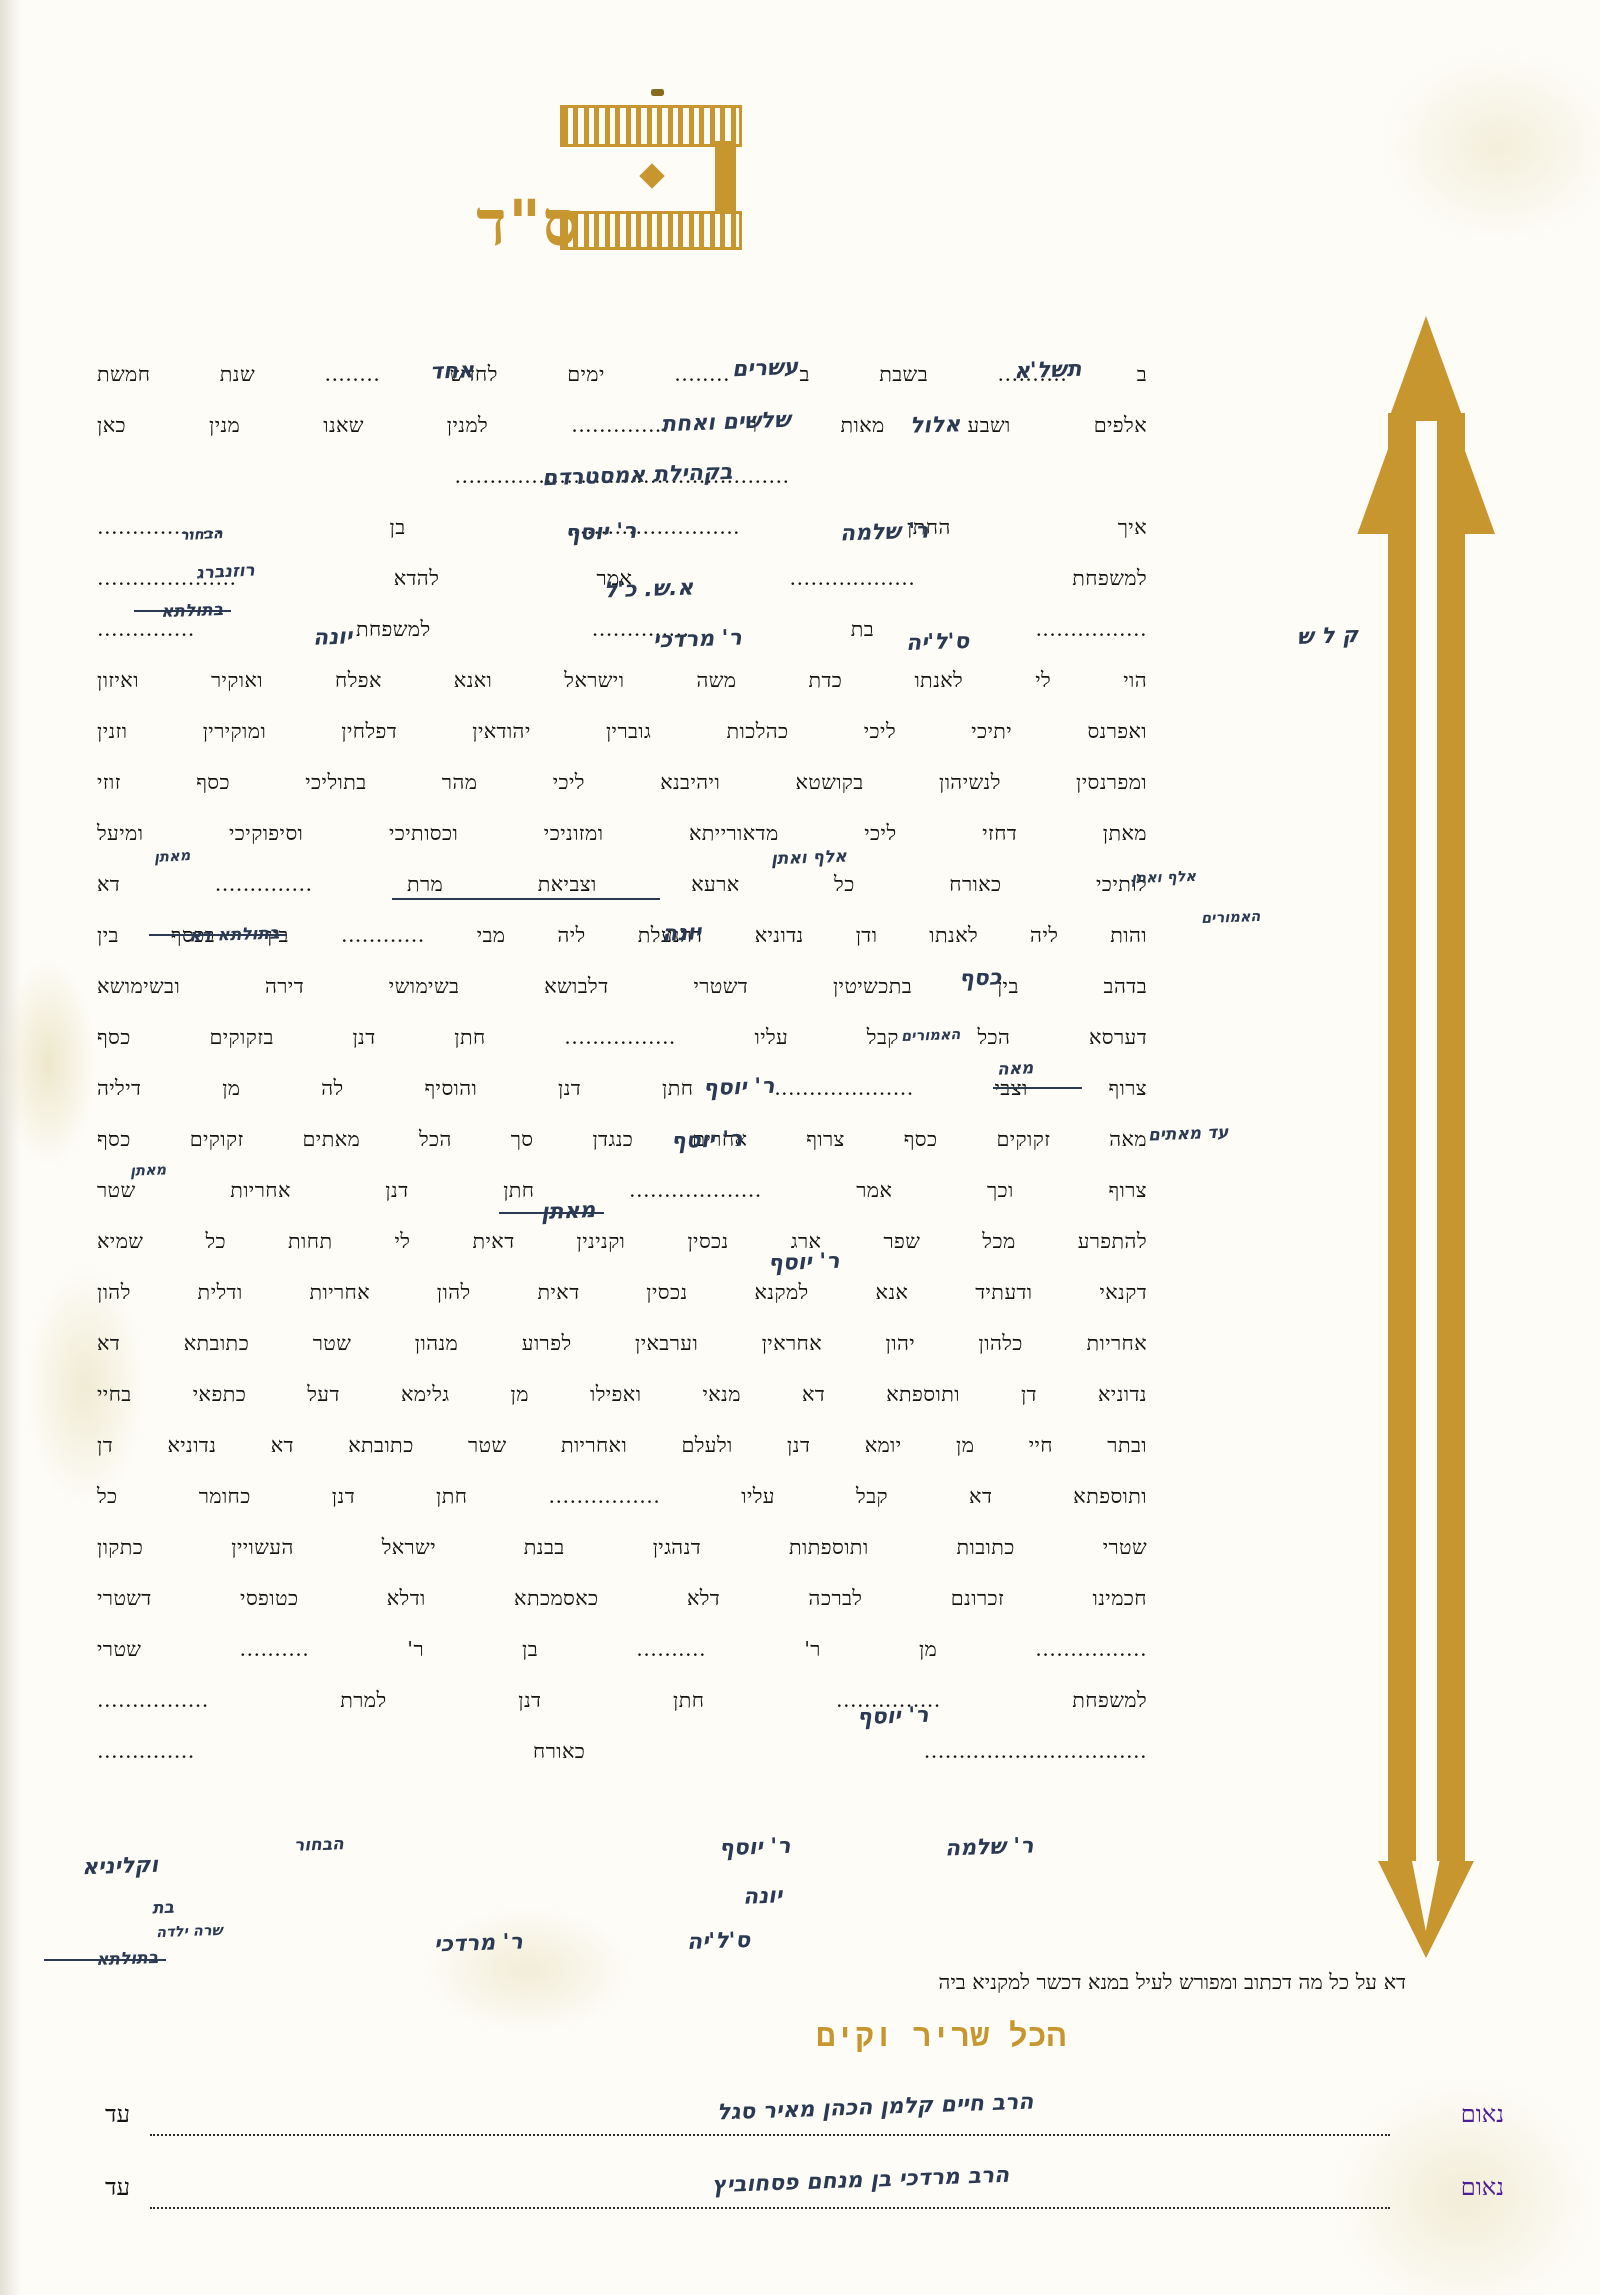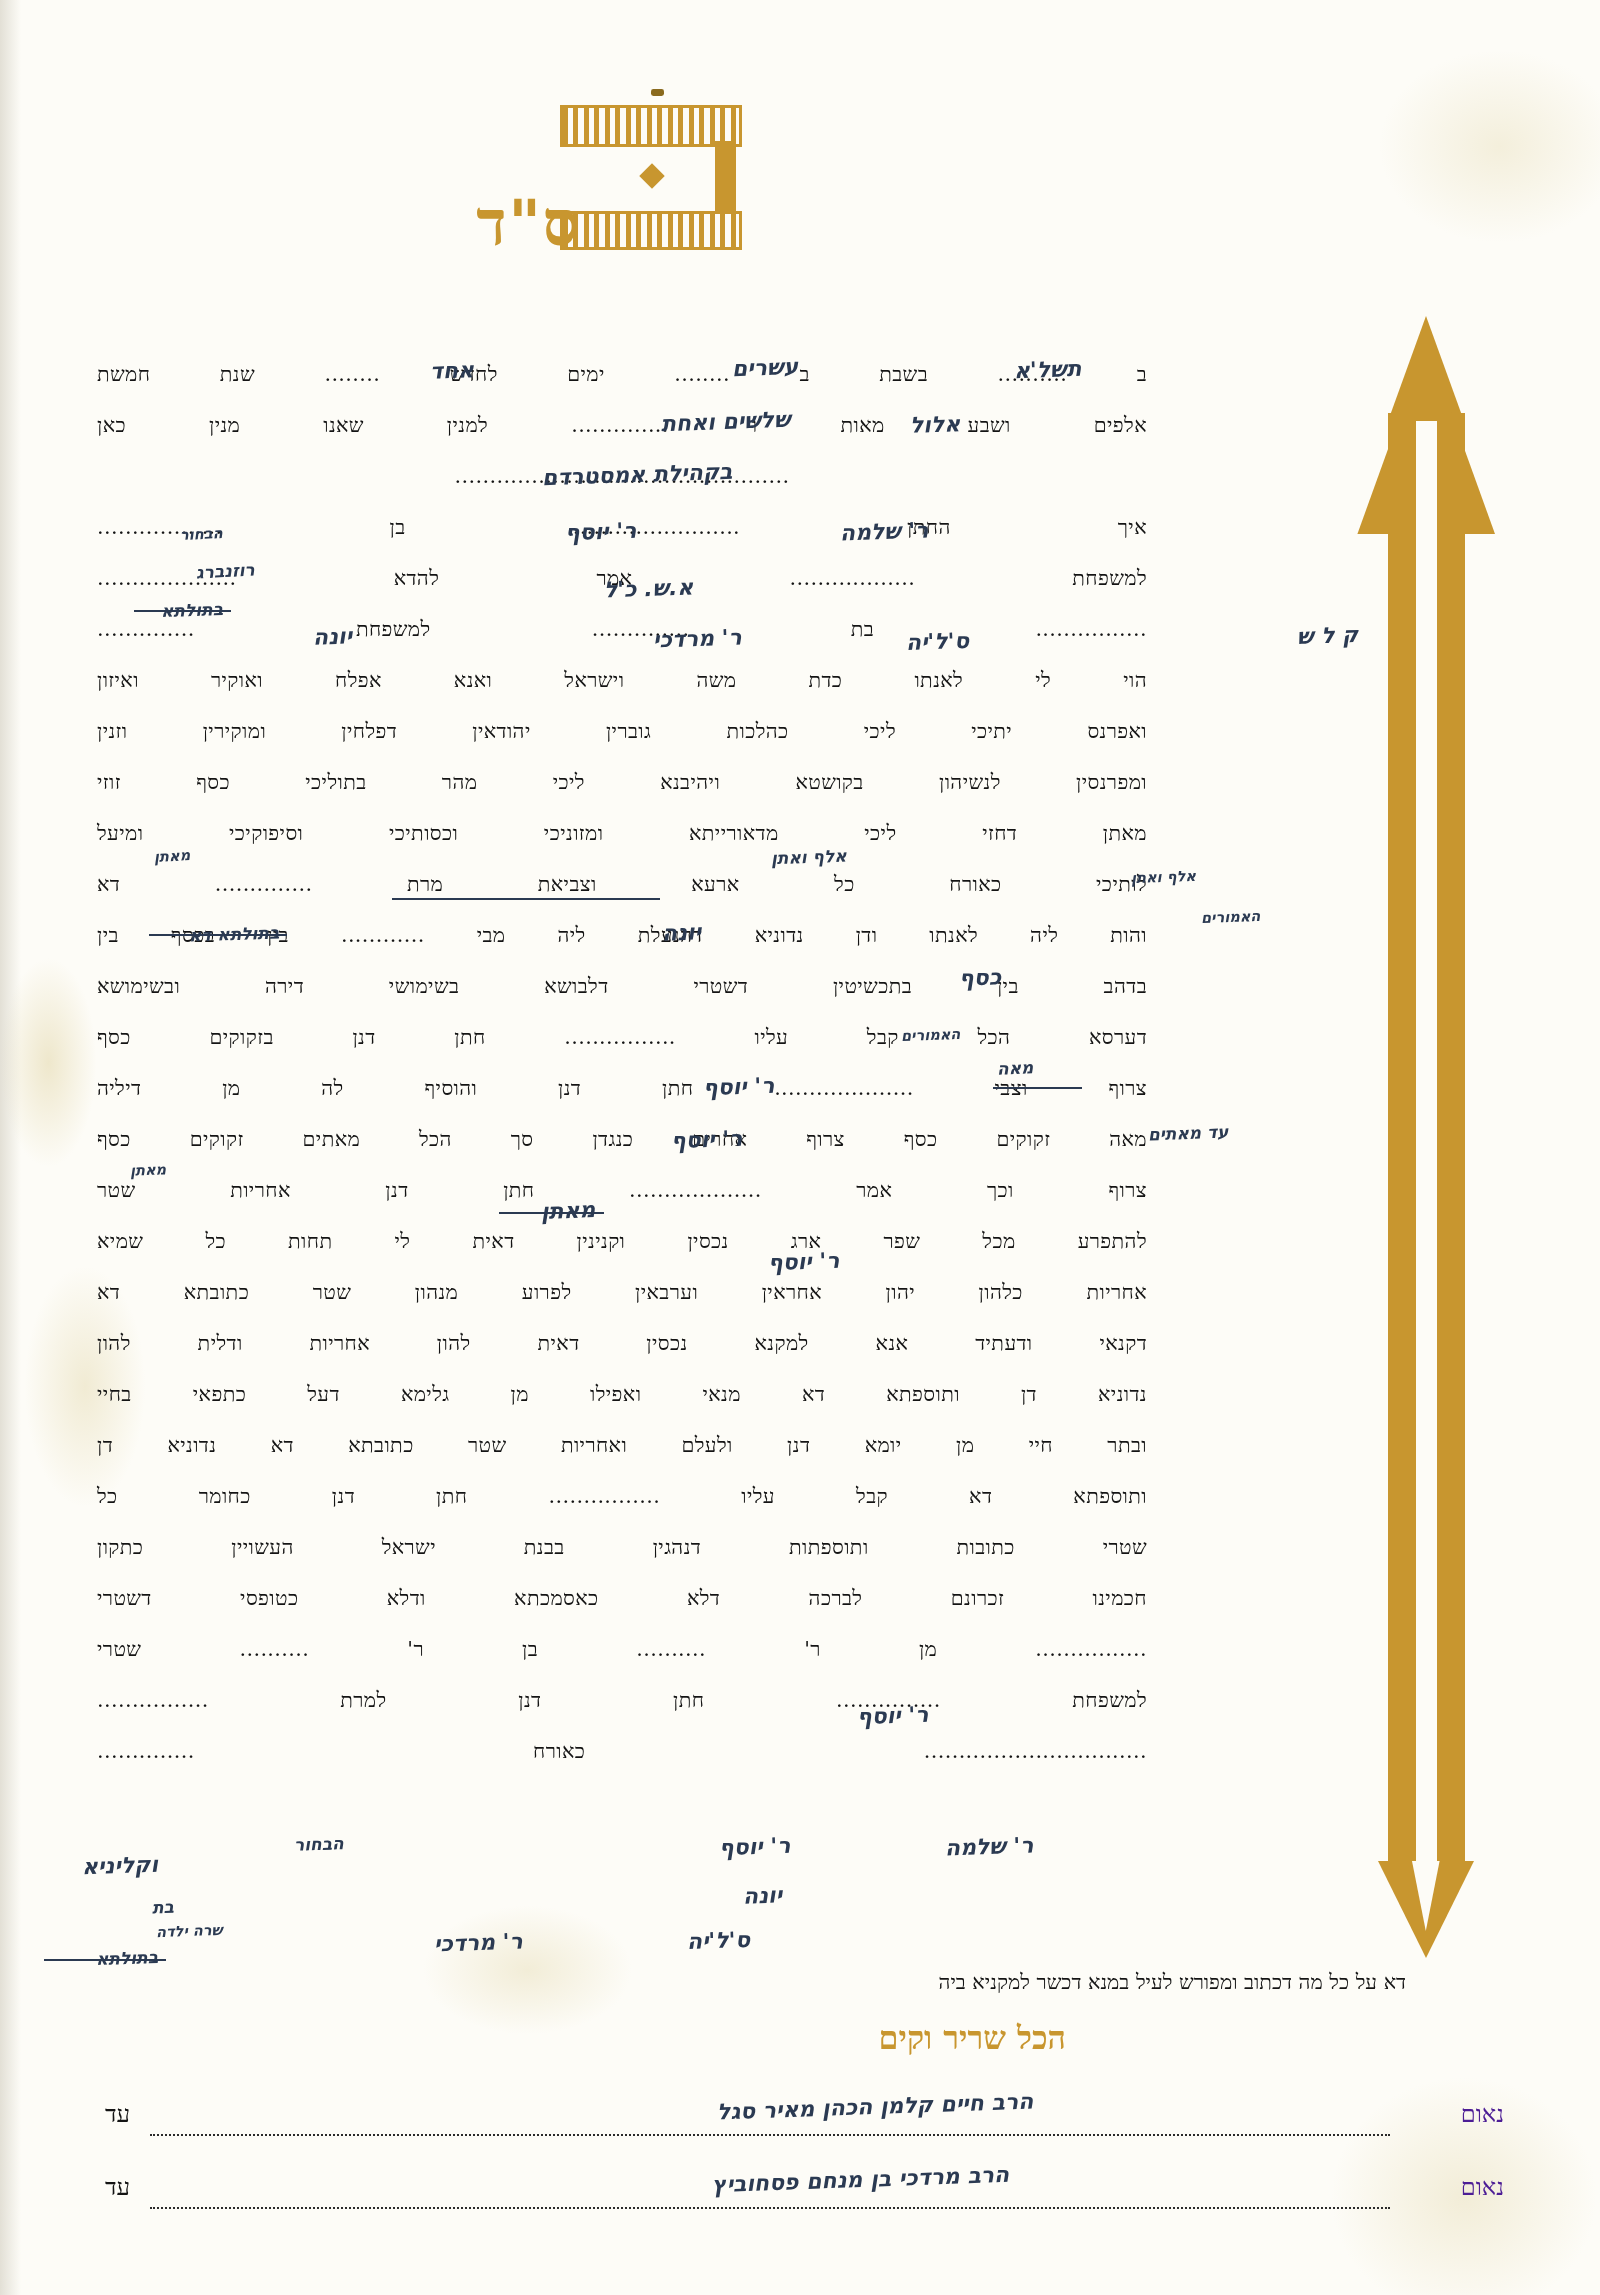--- a/index.html
+++ b/index.html
@@ -274,35 +274,35 @@
     <div class="line just">ומפרנסין לנשיהון בקושטא ויהיבנא ליכי מהר בתוליכי כסף זוזי</div>
     <div class="line just">מאתן דחזי ליכי מדאורייתא ומזוניכי וכסותיכי וסיפוקיכי ומיעל</div>
     <div class="line just">לותיכי כאורח כל ארעא וצביאת מרת .............. דא</div>
     <div class="line just">והות ליה לאנתו ודן נדוניא דהנעלת ליה מבי ............ בין בכסף בין</div>
     <div class="line just">בדהב בין בתכשיטין דשטרי דלבושא בשימושי דירה ובשימושא</div>
     <div class="line just">דערסא הכל קבל עליו ................ חתן דנן בזקוקים כסף</div>
     <div class="line just">צרוף וצבי .................... חתן דנן והוסיף לה מן דיליה</div>
     <div class="line just">מאה זקוקים כסף צרוף אחרים כנגדן סך הכל מאתים זקוקים כסף</div>
     <div class="line just">צרוף וכך אמר ................... חתן דנן אחריות שטר</div>
     <div class="line just">להתפרע מכל שפר ארג נכסין וקנינין דאית לי תחות כל שמיא</div>
+    <div class="line just">דקנאי ודעתיד אנא למקנא נכסין דאית להון אחריות ודלית להון</div>
     <div class="line just">אחריות כלהון יהון אחראין וערבאין לפרוע מנהון שטר כתובתא דא</div>
-    <div class="line just">דקנאי ודעתיד אנא למקנא נכסין דאית להון אחריות ודלית להון</div>
     <div class="line just">נדוניא דן ותוספתא דא מנאי ואפילו מן גלימא דעל כתפאי בחיי</div>
     <div class="line just">ובתר חיי מן יומא דנן ולעלם ואחריות שטר כתובתא דא נדוניא דן</div>
     <div class="line just">ותוספתא דא קבל עליו ................ חתן דנן כחומר כל</div>
     <div class="line just">שטרי כתובות ותוספתות דנהגין בבנת ישראל העשויין כתקון</div>
     <div class="line just">חכמינו זכרונם לברכה דלא כאסמכתא ודלא כטופסי דשטרי</div>
     <div class="line just">................ מן ר' .......... בן ר' .......... שטרי</div>
     <div class="line just">למשפחת ............... חתן דנן למרת ................</div>
     <div class="line just">................................ כאורח ..............</div>
   </div>
 
   <div class="final-note" style="right:195px; top:1970px;">דא על כל מה דכתוב ומפורש לעיל במנא דכשר למקניא ביה</div>
 
-  <div class="gold-center" style="right:535px; top:2019px;">הכל שריר וקים</div>
+  <div class="gold-center" style="right:535px; top:2019px;font-family:Liberation Mono, monospace;">הכל שריר וקים</div>
 
   <div class="witness-row" style="right:97px; top:2100px;">נאום</div>
   <div class="witness-label" style="left:105px; top:2100px;">עד</div>
   <div style="position:absolute; left:150px; right:211px; top:2134px; border-bottom:2.4px dotted #2a2a2a;"></div>
 
   <div class="witness-row" style="right:97px; top:2173px;">נאום</div>
   <div class="witness-label" style="left:105px; top:2173px;">עד</div>
   <div style="position:absolute; left:150px; right:211px; top:2207px; border-bottom:2.4px dotted #2a2a2a;"></div>
 
   <div class="hand" style="right:1127px; top:358px; transform:rotate(-2deg);">אחד</div>

